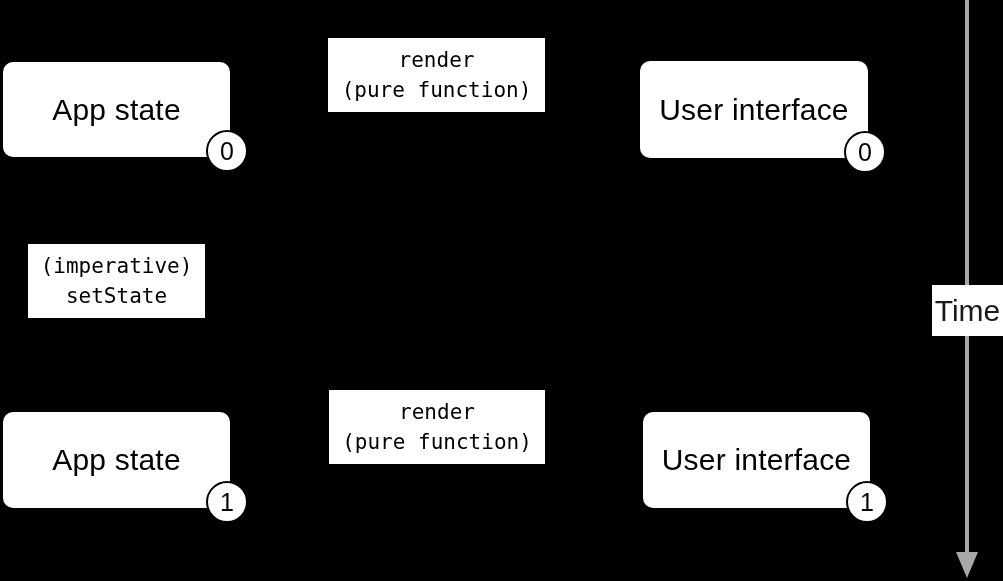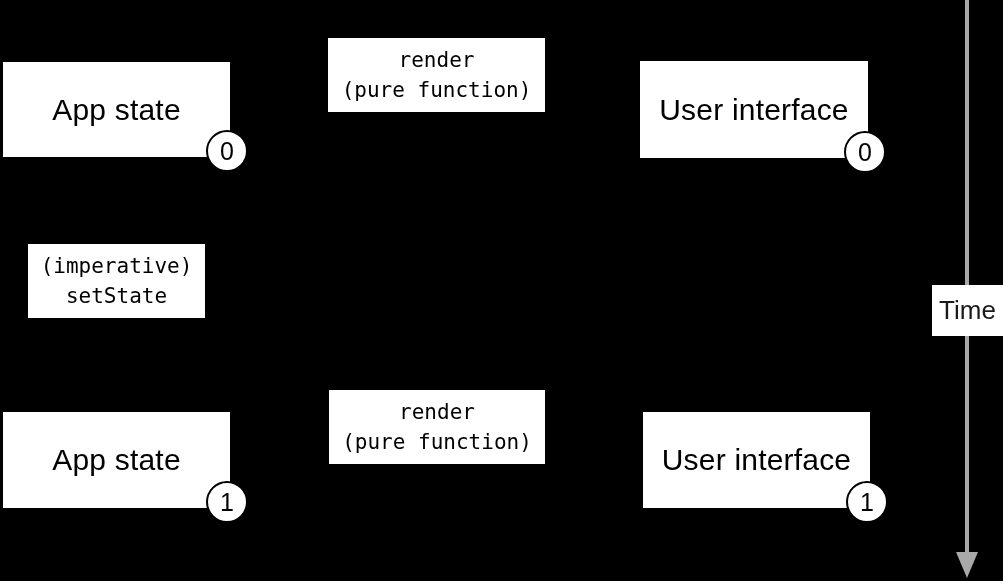--- a/index.html
+++ b/index.html
@@ -11,21 +11,21 @@
     position: relative;
     width: 1003px;
     height: 581px;
     background: var(--bg, #000000);
     overflow: hidden;
     font-family: "Liberation Sans", sans-serif;
   }
   .card {
     position: absolute;
     background: var(--node-bg, #ffffff);
-    border-radius: 0;
+    border-radius: 10px;
     display: flex;
     align-items: center;
     justify-content: center;
     color: var(--node-text, #000000);
     font-size: 30px;
     font-weight: 500;
     letter-spacing: 0.2px;
   }
   .badge {
     position: absolute;
@@ -79,21 +79,21 @@
     position: absolute;
     left: 932px;
     top: 285px;
     width: 71px;
     height: 51px;
     background: var(--node-bg, #ffffff);
     color: #1a1a1a;
     display: flex;
     align-items: center;
     justify-content: center;
-    font-size: 26px;
+    font-size: 30px;
     font-weight: 400;
   }
   
   #app-state-0      { left: 3px;   top: 62px;  width: 227px; height: 95px; }
   #render-0         { left: 328px; top: 38px;  width: 217px; height: 74px; }
   #user-interface-0 { left: 640px; top: 61px;  width: 228px; height: 97px; }
   #set-state        { left: 28px;  top: 244px; width: 177px; height: 74px; }
   #app-state-1      { left: 3px;   top: 412px; width: 227px; height: 96px; }
   #render-1         { left: 329px; top: 390px; width: 216px; height: 74px; }
   #user-interface-1 { left: 643px; top: 412px; width: 227px; height: 96px; }

